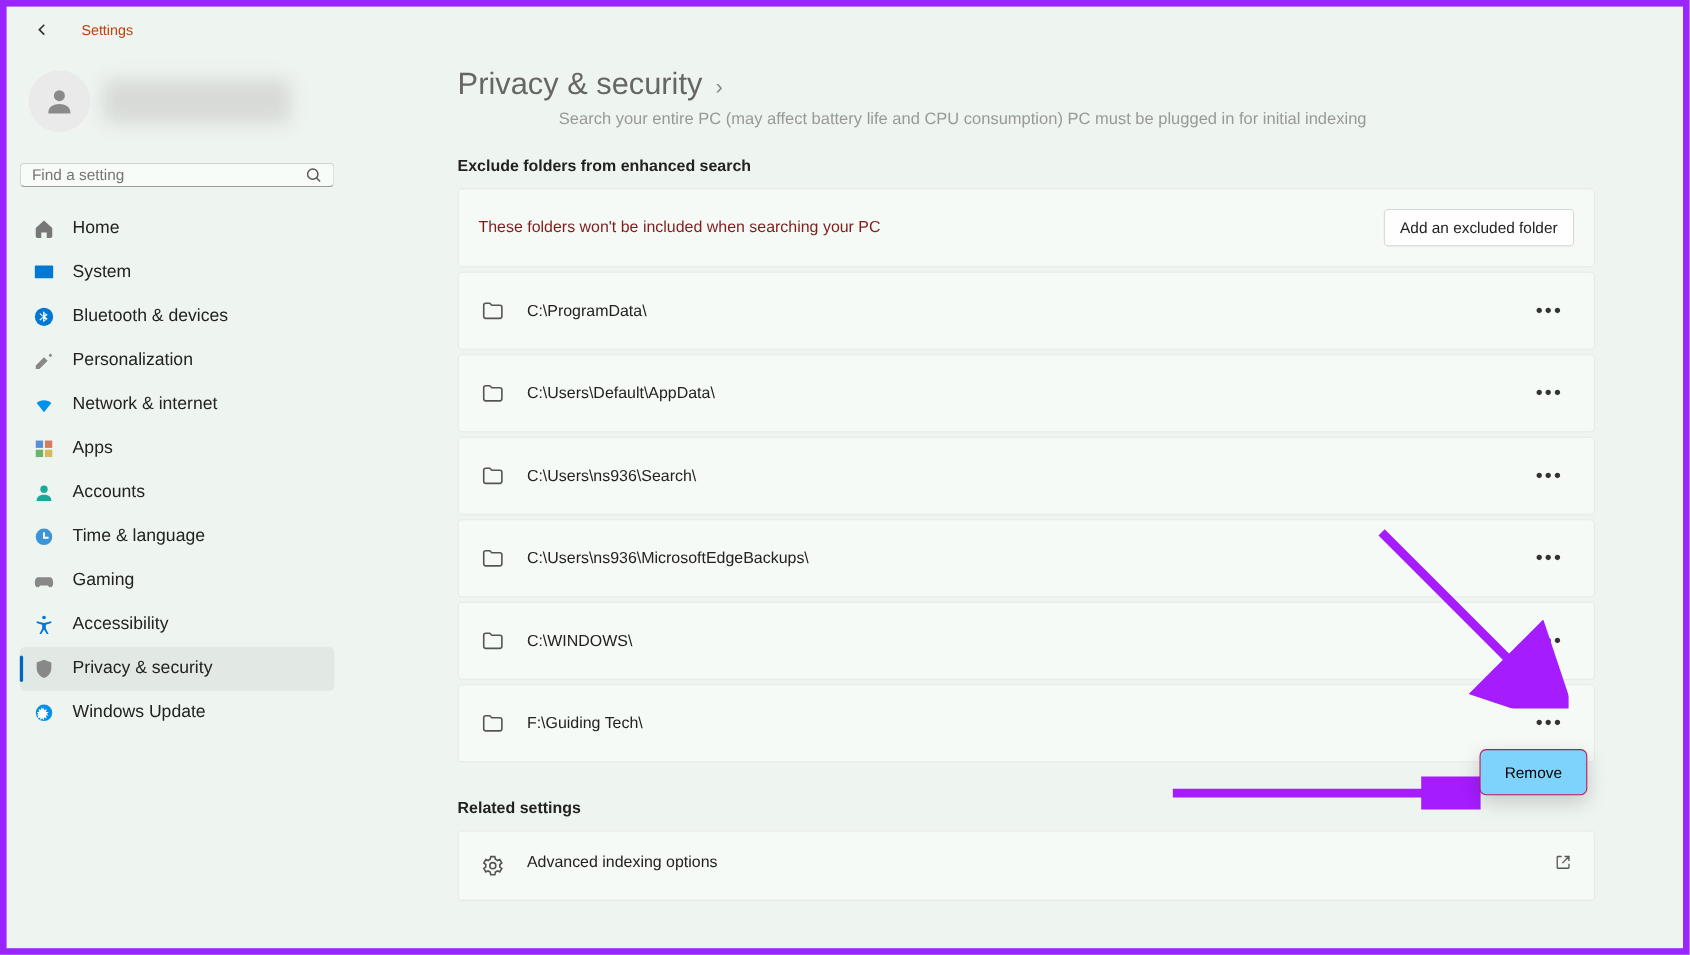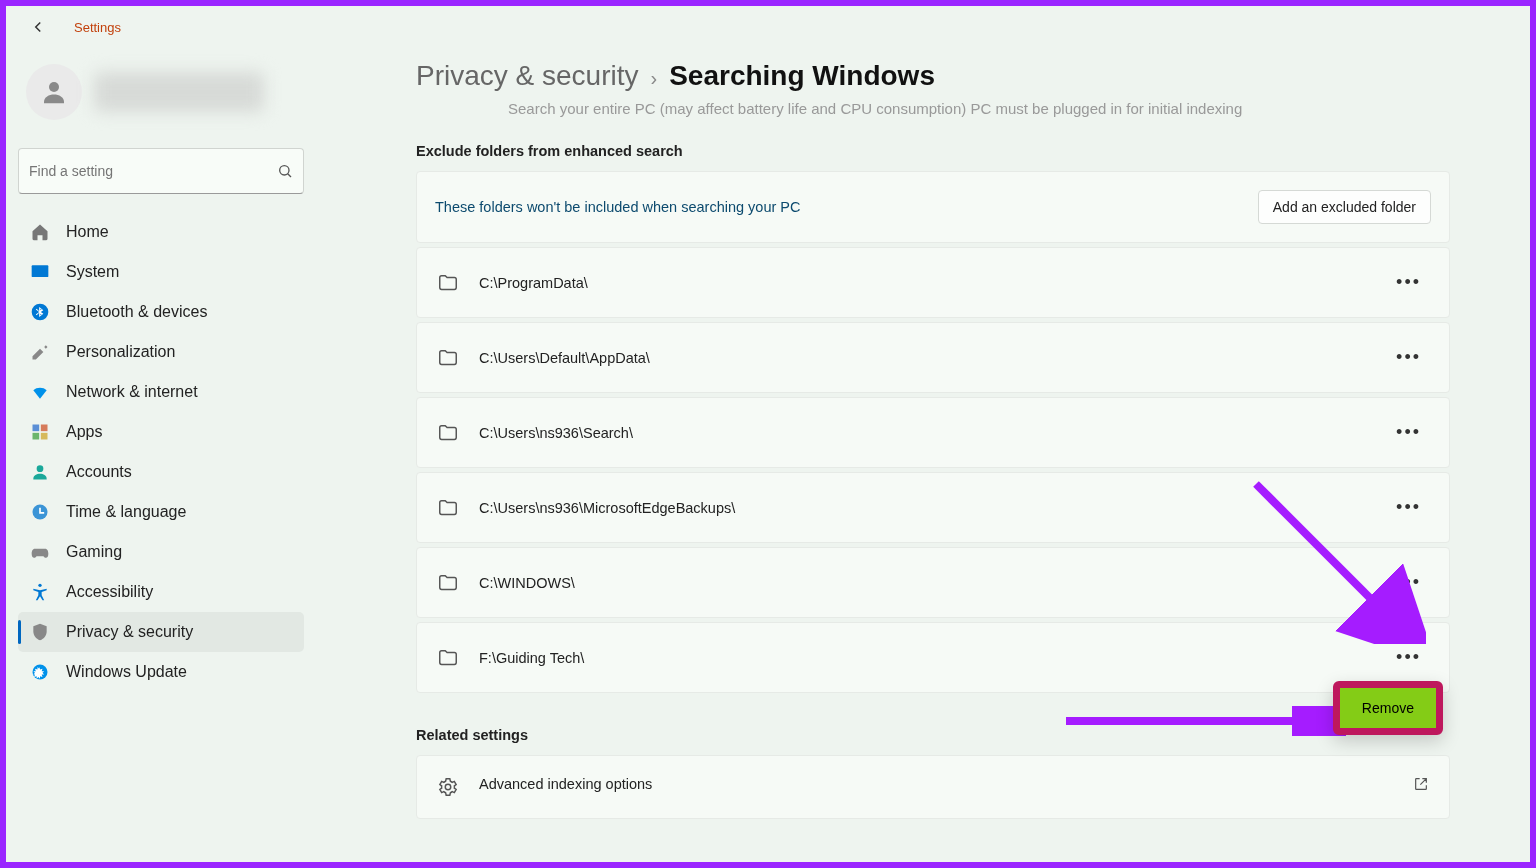--- a/index.html
+++ b/index.html
@@ -6,44 +6,44 @@
   body { width: 1536px; height: 868px; background: #eef4ef; overflow: hidden; border: 6px solid #9a25ff; position: relative; }
   .titlebar { display: flex; align-items: center; padding: 8px 20px; height: 42px; }
   .back-btn { background: none; border: none; width: 24px; height: 24px; display: flex; align-items: center; justify-content: center; color: #333; cursor: pointer; }
   .title { margin-left: 24px; font-size: 13px; color: #c2410c; }
   .layout { display: flex; height: calc(100% - 42px); }
   .sidebar { width: 310px; padding: 4px 12px; }
   .profile { display: flex; align-items: center; gap: 12px; padding: 12px 8px 28px 8px; }
   .avatar { width: 56px; height: 56px; border-radius: 50%; background: #eaeaea; display: flex; align-items: center; justify-content: center; }
   .avatar svg { width: 30px; height: 30px; fill: #8a8a8a; }
   .username { width: 170px; height: 40px; filter: blur(8px); background: #d7dad7; border-radius: 6px; }
-  .search-box { display: flex; align-items: center; border: 1px solid #d0d4d0; border-radius: 4px; height: 46px; padding: 0 10px; background: #f8fcf8; position: relative; border-bottom: 1.5px solid #9a9a9a;}
+  .search-box { display: flex; align-items: center; border: 1px solid #d0d4d0; border-radius: 4px; height: 22px; padding: 0 10px; background: #f8fcf8; position: relative; border-bottom: 1.5px solid #9a9a9a;}
   .search-box input { border: none; outline: none; flex: 1; font-size: 14px; background: transparent; color: #555; }
   .search-box .sicon { color: #555; width: 16px; height: 16px; }
   .nav { list-style: none; margin-top: 18px; }
   .nav li { display: flex; align-items: center; gap: 16px; padding: 10px 12px; border-radius: 5px; font-size: 16px; color: #222; cursor: pointer; position: relative; }
   .nav li .nicon { width: 20px; height: 20px; display: flex; align-items: center; justify-content: center; }
   .nav li.active { background: #e2e8e3; }
   .nav li.active::before { content: ""; position: absolute; left: 0; top: 8px; bottom: 8px; width: 3px; background: #0067c0; border-radius: 2px; }
   .content { flex: 1; padding: 12px 80px 0 100px; }
   .breadcrumb { display: flex; align-items: baseline; gap: 12px; font-size: 28px; color: #555; margin-bottom: 8px; }
   .breadcrumb .bc-parent { color: #666; }
   .breadcrumb .chev { color: #888; font-size: 20px; }
   .breadcrumb .bc-current { font-weight: 600; color: #111; }
   .truncated { color: #999; font-size: 15px; margin-left: 92px; margin-bottom: 26px; filter: blur(0.6px); white-space: nowrap; }
   .section-title { font-size: 14.5px; font-weight: 600; color: #222; margin-bottom: 12px; }
   .card-list { display: flex; flex-direction: column; gap: 4px; margin-bottom: 34px; }
   .header-card { background: #f6faf6; border: 1px solid #e6eae6; border-radius: 4px; display: flex; align-items: center; justify-content: space-between; padding: 18px 18px; }
-  .header-card .descr { font-size: 14.5px; color: #0c4a6e; }
+  .header-card .descr { font-size: 14.5px; color: #7f1d1d; }
   .add-btn { border: 1px solid #d5d9d5; background: #fdfefd; border-radius: 4px; padding: 8px 14px; font-size: 14px; color: #222; cursor: pointer; }
   .folder-row { background: #f6faf6; border: 1px solid #e6eae6; border-radius: 4px; display: flex; align-items: center; padding: 20px 20px; position: relative; }
   .folder-row .ficon { width: 22px; height: 22px; margin-right: 20px; color: #555; }
   .folder-row .path { font-size: 14.5px; color: #222; }
   .more-btn { margin-left: auto; background: none; border: none; color: #333; font-size: 18px; letter-spacing: 2px; cursor: pointer; padding: 4px 8px; }
-  .popup { position: absolute; right: 6px; top: 58px; background: #84cc16; border: 7px solid #be185d; border-radius: 6px; box-shadow: 0 6px 18px rgba(0,0,0,0.18); padding: 4px; z-index: 10; }
+  .popup { position: absolute; right: 6px; top: 58px; background: #7dd3fc; border: 1px solid #be185d; border-radius: 6px; box-shadow: 0 6px 18px rgba(0,0,0,0.18); padding: 4px; z-index: 10; }
   .popup button { border: none; background: transparent; padding: 8px 18px; font-size: 14px; cursor: pointer; border-radius: 4px; }
   .adv-row { background: #f6faf6; border: 1px solid #e6eae6; border-radius: 4px; display: flex; align-items: flex-start; padding: 20px 20px; }
   .adv-row .gicon { width: 22px; height: 22px; margin-right: 20px; color: #555; }
   .adv-row .label { font-size: 14.5px; color: #222; }
   .adv-row .ext { margin-left: auto; color: #555; width: 16px; height: 16px; }
   
   .arrow { position: absolute; pointer-events: none; }
 </style>
 </head>
 <body>
@@ -182,21 +182,20 @@
           </span>
         <span>Windows Update</span>
       </li>
     </ul>
   </aside>
 
   <main class="content">
     <div class="breadcrumb">
       <span class="bc-parent">Privacy &amp; security</span>
       <span class="chev">›</span>
-      <span class="bc-current">Searching Windows</span>
     </div>
     <div class="truncated">Search your entire PC (may affect battery life and CPU consumption)   PC must be plugged in for initial indexing</div>
 
     <div class="section-title">Exclude folders from enhanced search</div>
 
     <div class="card-list">
       <div class="header-card">
         <span class="descr">These folders won't be included when searching your PC</span>
         <button class="add-btn">Add an excluded folder</button>
       </div>

